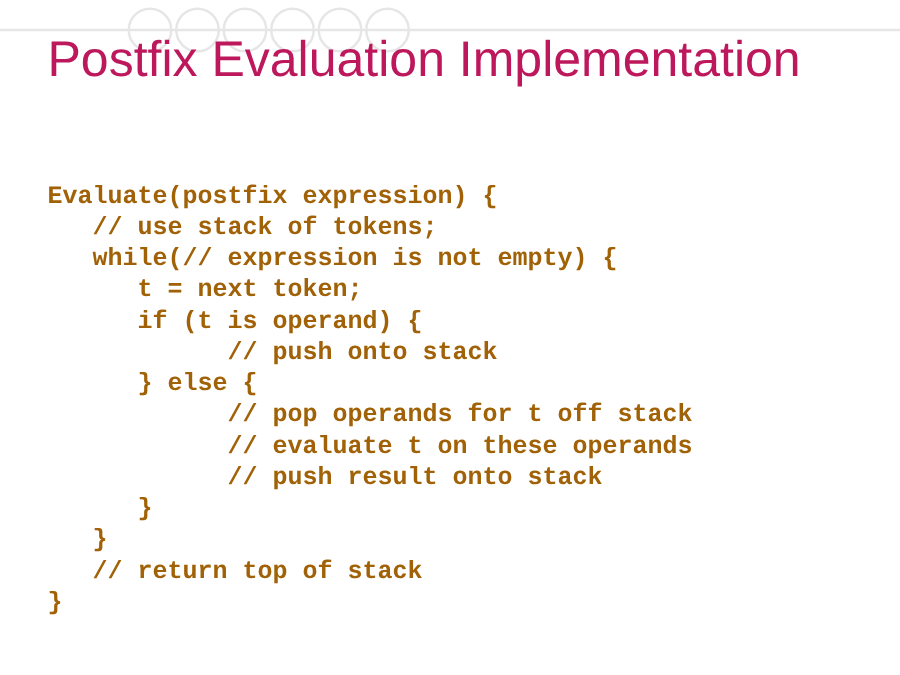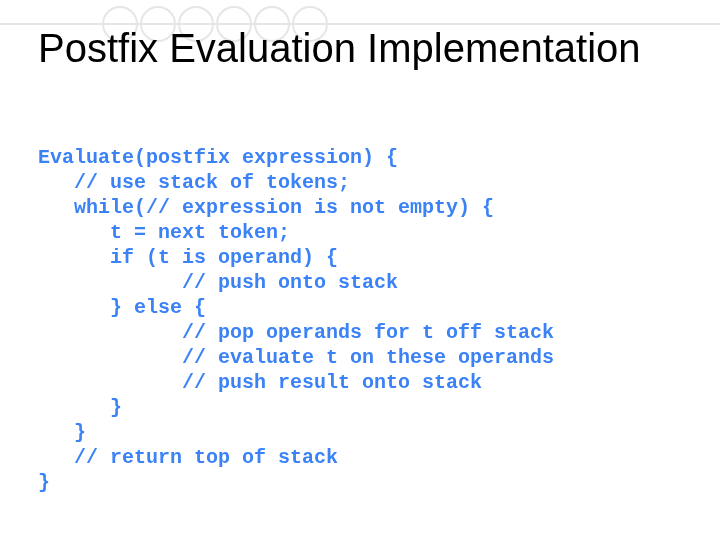--- a/index.html
+++ b/index.html
@@ -25,33 +25,33 @@
     width: 720px;
     height: 40px;
     pointer-events: none;
   }
   .deco svg { display: block; }
   .title {
     position: absolute;
     top: 26px;
     left: 38px;
     font-size: 40px;
-    color: #000000;
+    color: #be185d;
     font-weight: 400;
     letter-spacing: 0px;
   }
   .code {
     position: absolute;
     top: 120px;
     left: 38px;
     font-family: "Courier New", Courier, monospace;
     font-size: 20px;
     line-height: 1.25;
     font-weight: bold;
-    color: #3b82f6;
+    color: #a16207;
     white-space: pre;
   }
 </style>
 </head>
 <body>
 
 <div class="slide">
 
   <div class="deco">
     <svg width="720" height="40" viewBox="0 0 720 40">

